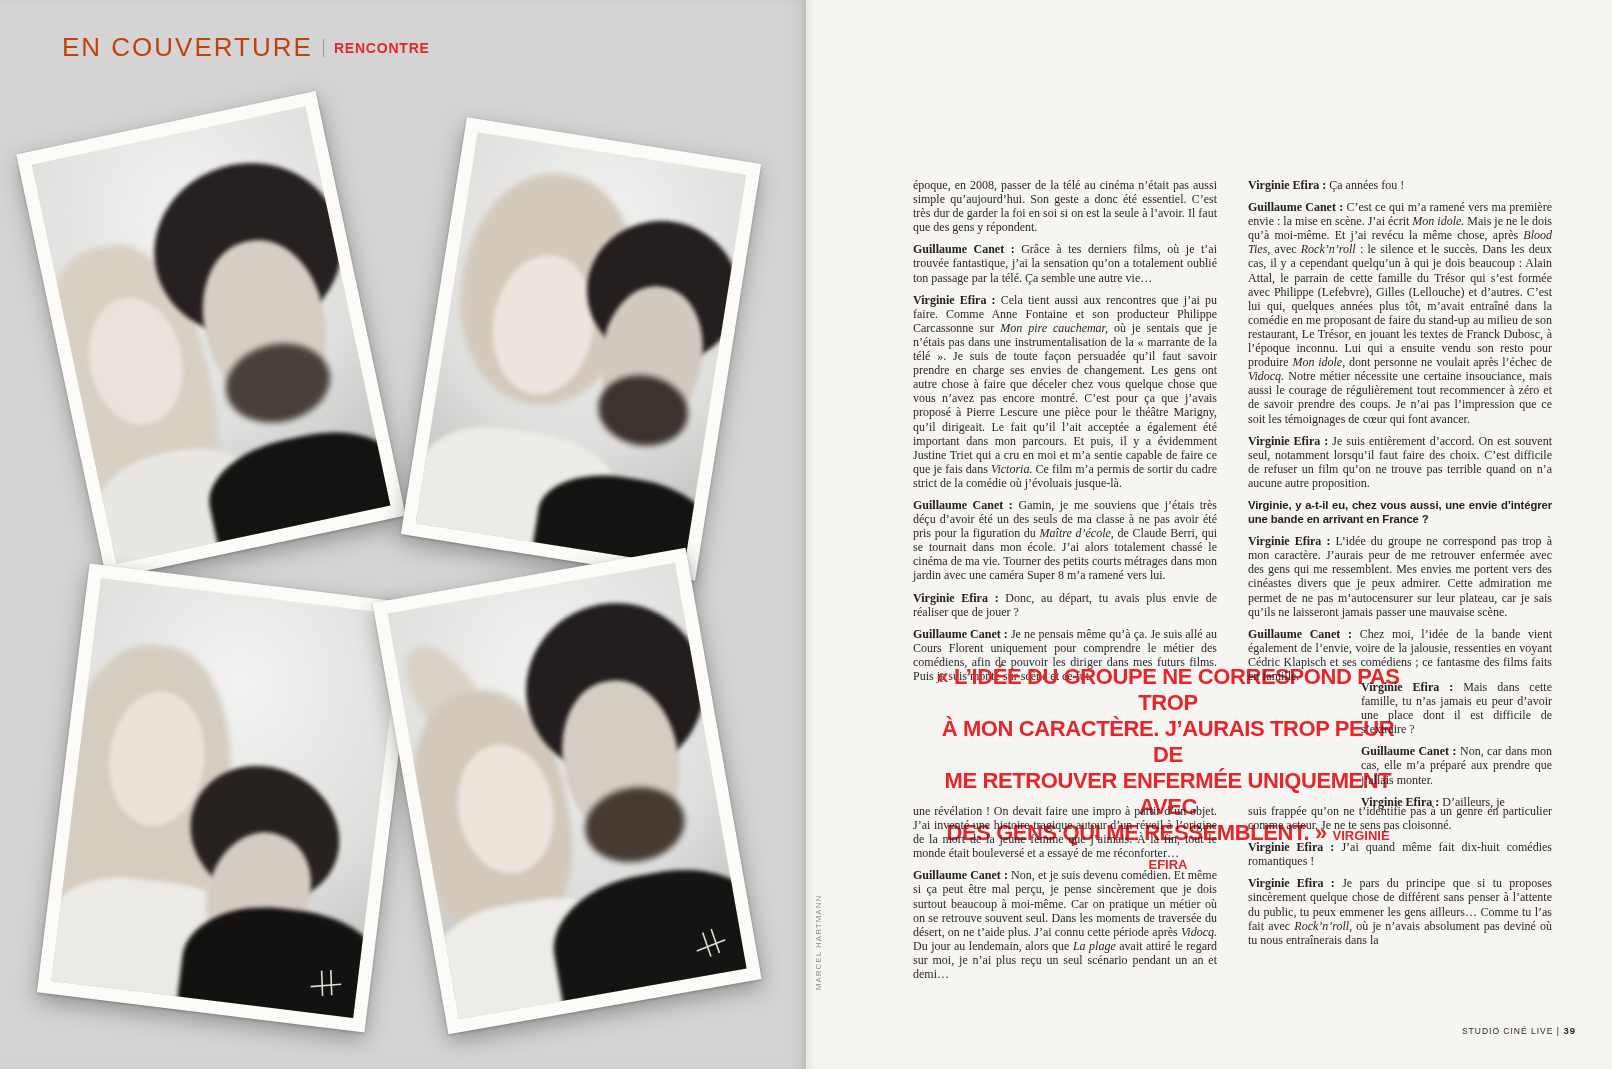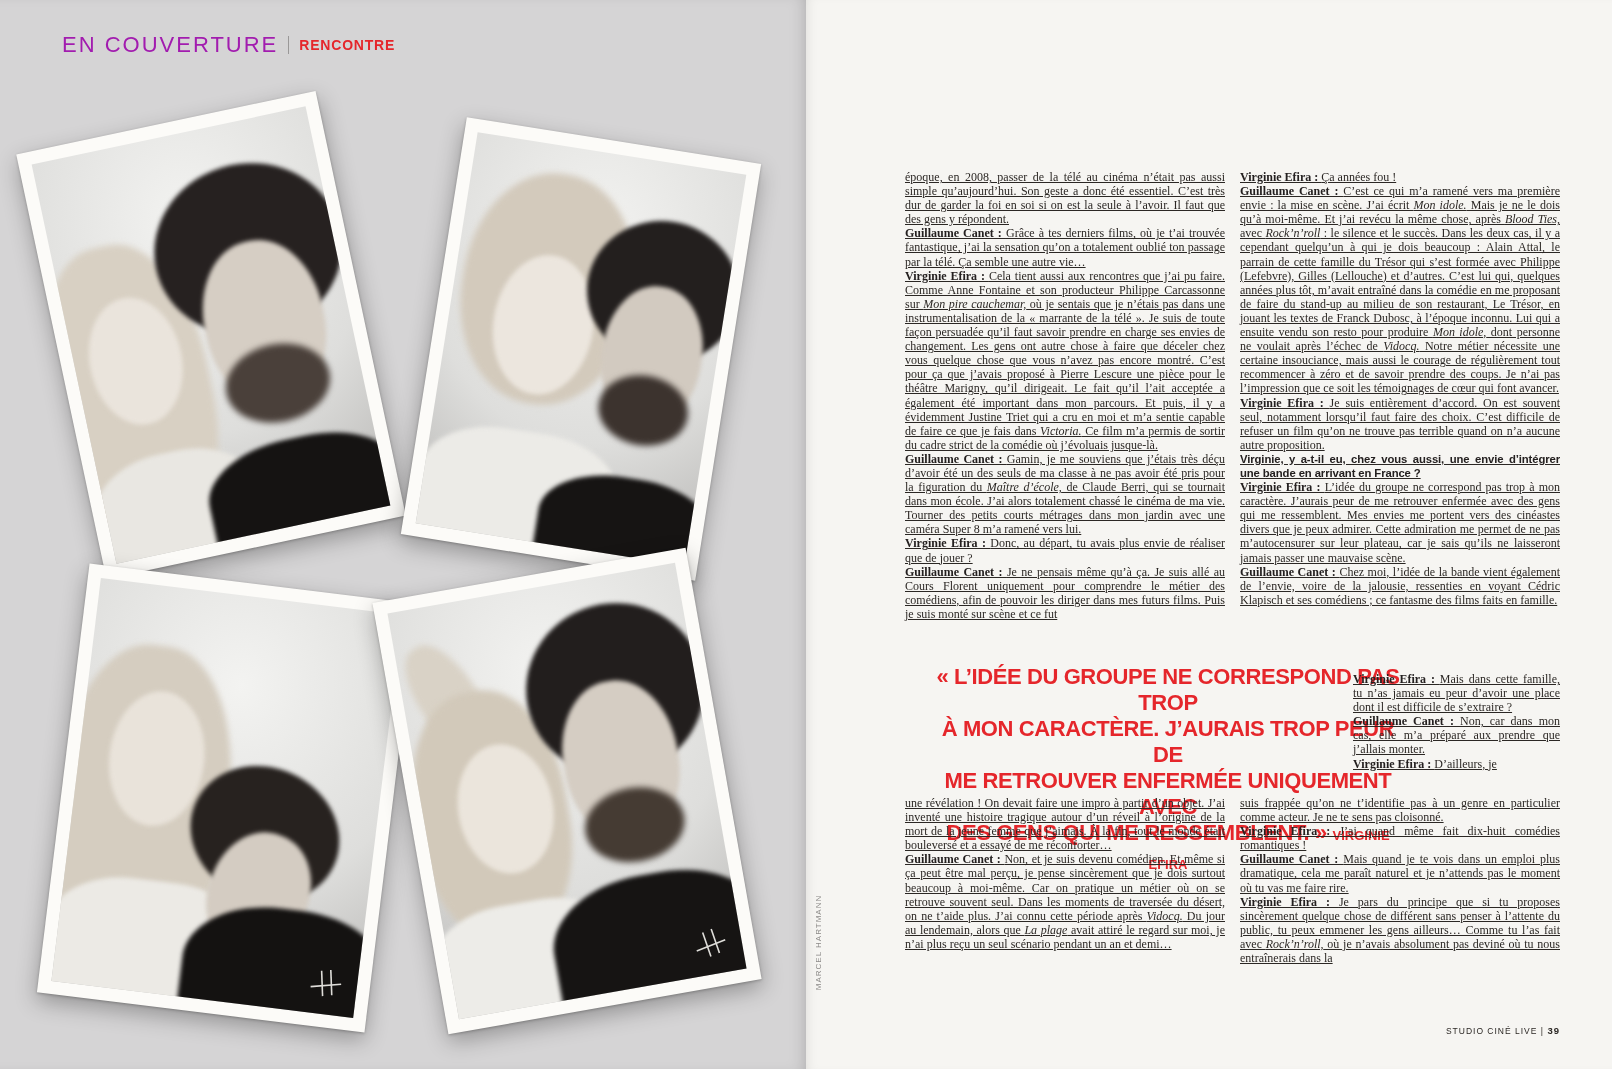--- a/index.html
+++ b/index.html
@@ -3,21 +3,21 @@
 <meta charset="utf-8">
 <style>
   html,body{margin:0;padding:0;background:#888;}
   .page{position:relative;width:1612px;height:1069px;overflow:hidden;background:#f6f5f2;
         font-family:"Liberation Serif",serif;}
   
   .left-page{position:absolute;left:0;top:0;width:806px;height:1069px;background:#d5d4d5;
              box-shadow:inset -10px 0 18px -12px rgba(0,0,0,.25);}
   .kicker{position:absolute;left:62px;top:32px;display:flex;align-items:center;gap:10px;
           font-family:"Liberation Sans",sans-serif;}
-  .kicker .section{font-size:22px;letter-spacing:2px;color:#a21caf;font-weight:400;}
+  .kicker .section{font-size:26px;letter-spacing:2px;color:#c2410c;font-weight:400;}
   .kicker .bar{width:1px;height:18px;background:#9a9898;}
   .kicker .tag{font-size:14px;font-weight:bold;letter-spacing:.8px;color:#e5262b;}
   
   .polaroid{position:absolute;background:#fcfbf8;padding:13px;box-sizing:border-box;
             box-shadow:0 8px 22px rgba(0,0,0,.30),0 1px 3px rgba(0,0,0,.25);}
   .photo{position:relative;width:100%;height:100%;overflow:hidden;
          background:radial-gradient(140% 115% at 50% 22%,#f3f3f1 0%,#dededc 45%,#b3b2b0 80%,#848381 100%);}
   .photo > div{position:absolute;}
   .blur2{filter:blur(2px);} .blur3{filter:blur(3px);}
   .pA{left:58px;top:118px;width:306px;height:434px;transform:rotate(-12deg);z-index:1;}
@@ -53,37 +53,37 @@
   .pD .m-hair{right:-8px;top:28px;width:178px;height:172px;background:#221e1d;border-radius:52%;}
   .pD .m-face{right:30px;top:105px;width:115px;height:160px;background:#d5cdc3;border-radius:48%;}
   .pD .m-beard{right:35px;top:214px;width:100px;height:74px;background:#453b33;border-radius:50%;}
   .pD .m-torso{right:-28px;bottom:-32px;width:215px;height:142px;background:#161413;border-radius:45% 45% 0 0;}
   .sig{position:absolute;right:14px;bottom:16px;width:34px;height:30px;opacity:.9;}
   .sig line{stroke:#f5f4f0;stroke-width:1.6;}
   
   .right-page{position:absolute;left:806px;top:0;width:806px;height:1069px;background:#f6f5f2;
               box-shadow:inset 8px 0 14px -10px rgba(0,0,0,.15);}
   .textblock{position:absolute;font-size:12px;line-height:14.1px;color:#2b2724;text-align:justify;}
-  .textblock p{margin:0;text-decoration:underline;}
+  .textblock p{margin:8px;}
   .textblock .b{font-weight:bold;color:#242020;}
   .textblock .i{font-style:italic;}
   .textblock .s{font-family:"Liberation Sans",sans-serif;font-size:11.3px;letter-spacing:-.1px;}
   #col1-top{left:99px;top:170px;width:320px;}
   #col1-bottom{left:99px;top:796px;width:320px;}
   #col2-top{left:434px;top:170px;width:320px;}
   #col2-narrow{left:547px;top:672px;width:207px;}
   #col2-bottom{left:434px;top:796px;width:320px;}
   .pullquote{position:absolute;left:80px;top:664px;width:476px;text-align:center;
              font-family:"Liberation Sans",sans-serif;font-weight:bold;color:#e5262b;
              font-size:22px;line-height:26px;letter-spacing:-.4px;margin-left:44px;}
   .pullquote .attr{font-size:13px;letter-spacing:0;}
   .photo-credit{position:absolute;left:738px;top:938px;width:160px;text-align:center;
                 transform:rotate(-90deg);font-family:"Liberation Sans",sans-serif;
                 font-size:8px;letter-spacing:1px;color:#8c8a88;}
-  .folio{position:absolute;left:434px;top:1025px;width:320px;text-align:right;
+  .folio{position:absolute;left:450px;top:1025px;width:320px;text-align:right;
          font-family:"Liberation Sans",sans-serif;font-size:8.5px;letter-spacing:1px;color:#2b2724;}
   .folio .num{font-weight:bold;font-size:9.5px;}
 </style>
 </head>
 <body>
 
 <div class="page">
 
   <div class="left-page">
     <div class="kicker">
@@ -182,21 +182,20 @@
         <p><span class="b">Guillaume Canet : </span><span>Chez moi, l’idée de la bande vient également de l’envie, voire de la jalousie, ressenties en voyant Cédric Klapisch et ses comédiens ; ce fantasme des films faits en famille.</span></p>
       </div>
     <div id="col2-narrow" class="textblock">
         <p><span class="b">Virginie Efira : </span><span>Mais dans cette famille, tu n’as jamais eu peur d’avoir une place dont il est difficile de s’extraire ?</span></p>
         <p><span class="b">Guillaume Canet : </span><span>Non, car dans mon cas, elle m’a préparé aux prendre que j’allais monter.</span></p>
         <p><span class="b">Virginie Efira : </span><span>D’ailleurs, je</span></p>
       </div>
     <div id="col2-bottom" class="textblock">
         <p><span>suis frappée qu’on ne t’identifie pas à un genre en particulier comme acteur. Je ne te sens pas cloisonné.</span></p>
         <p><span class="b">Virginie Efira : </span><span>J’ai quand même fait dix-huit comédies romantiques !</span></p>
-        <p><span class="b">Guillaume Canet : </span><span>Mais quand je te vois dans un emploi plus dramatique, cela me paraît naturel et je n’attends pas le moment où tu vas me faire rire.</span></p>
         <p><span class="b">Virginie Efira : </span><span>Je pars du principe que si tu proposes sincèrement quelque chose de différent sans penser à l’attente du public, tu peux emmener les gens ailleurs… Comme tu l’as fait avec </span><span class="i">Rock’n’roll,</span><span> où je n’avais absolument pas deviné où tu nous entraînerais dans la</span></p>
       </div>
 
     <div class="folio">
       <span>STUDIO CINÉ LIVE</span>
       <span>|</span>
       <span class="num">39</span>
     </div>
   </div>
 

